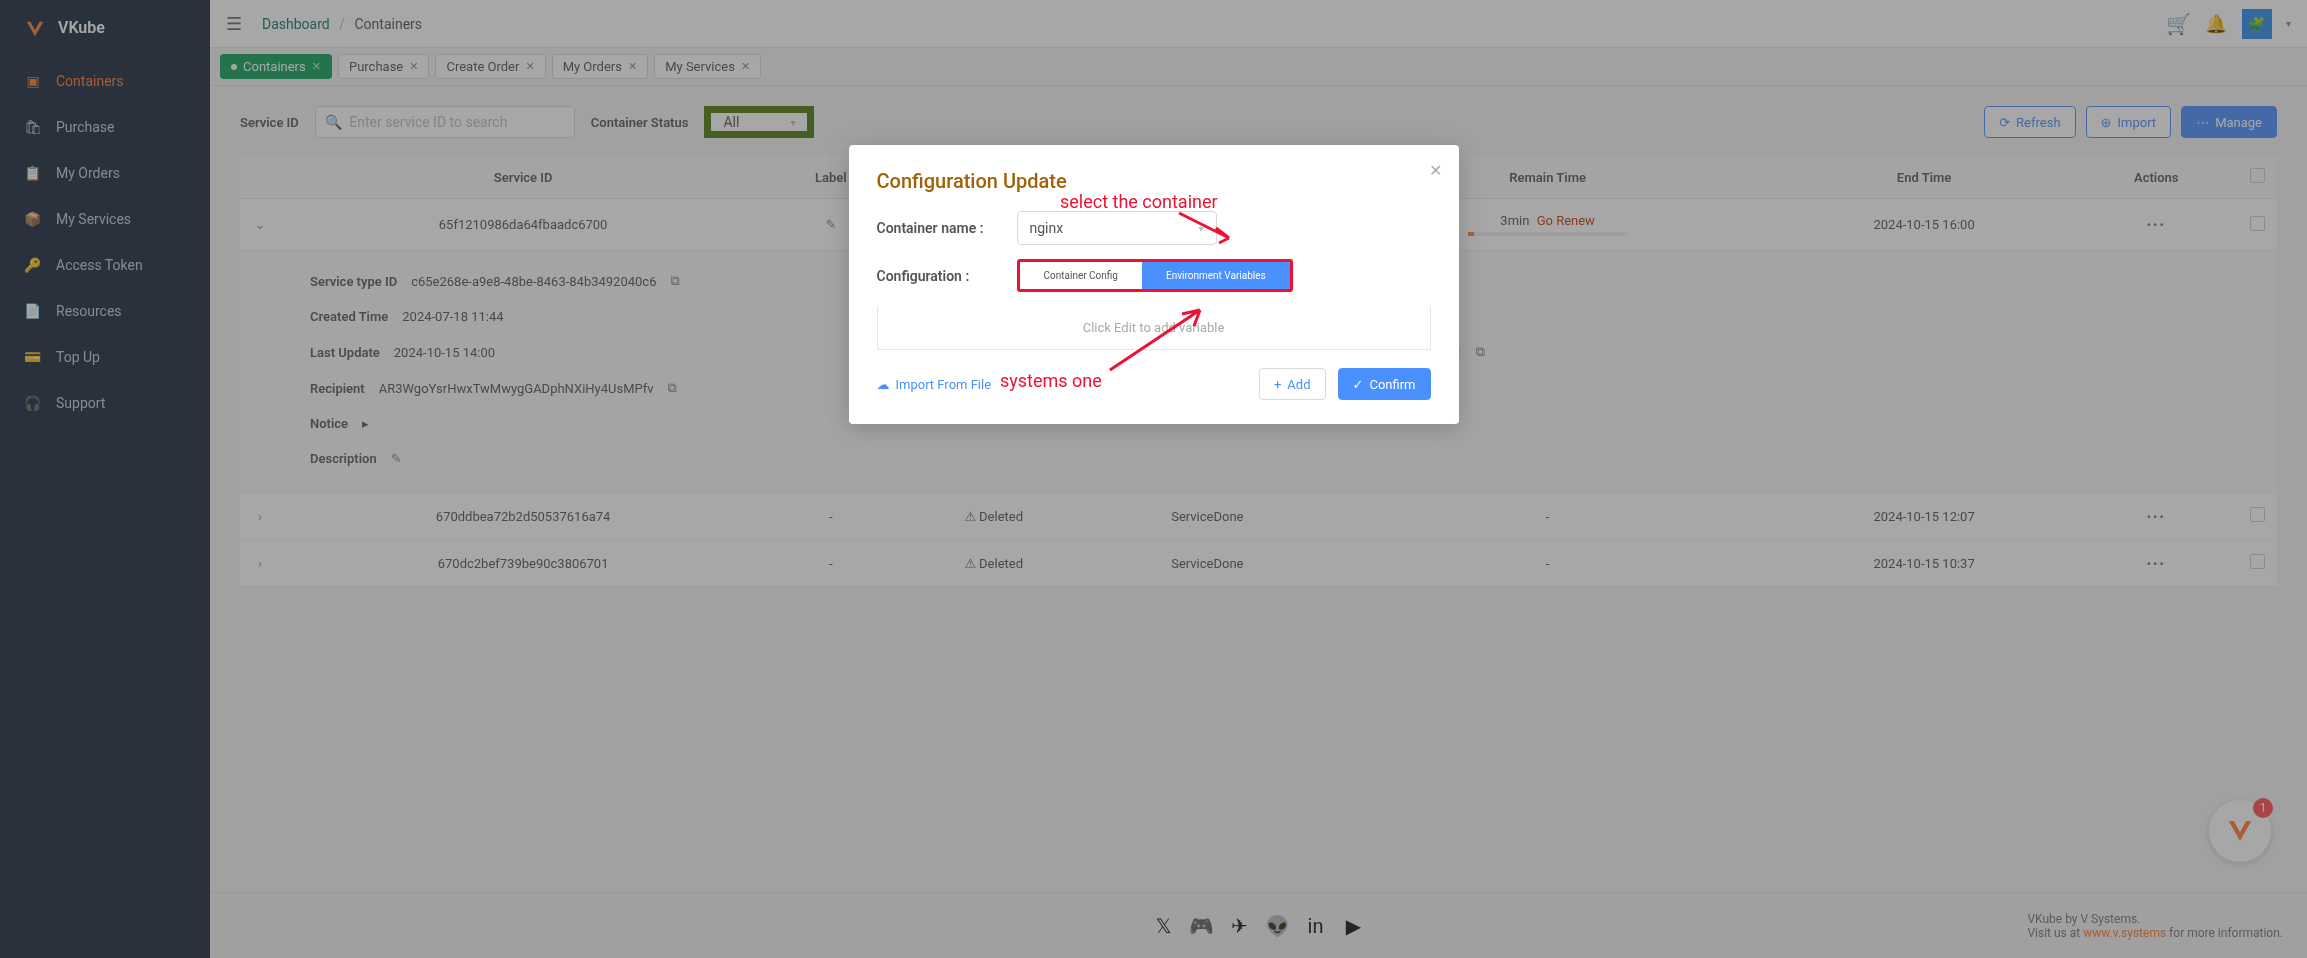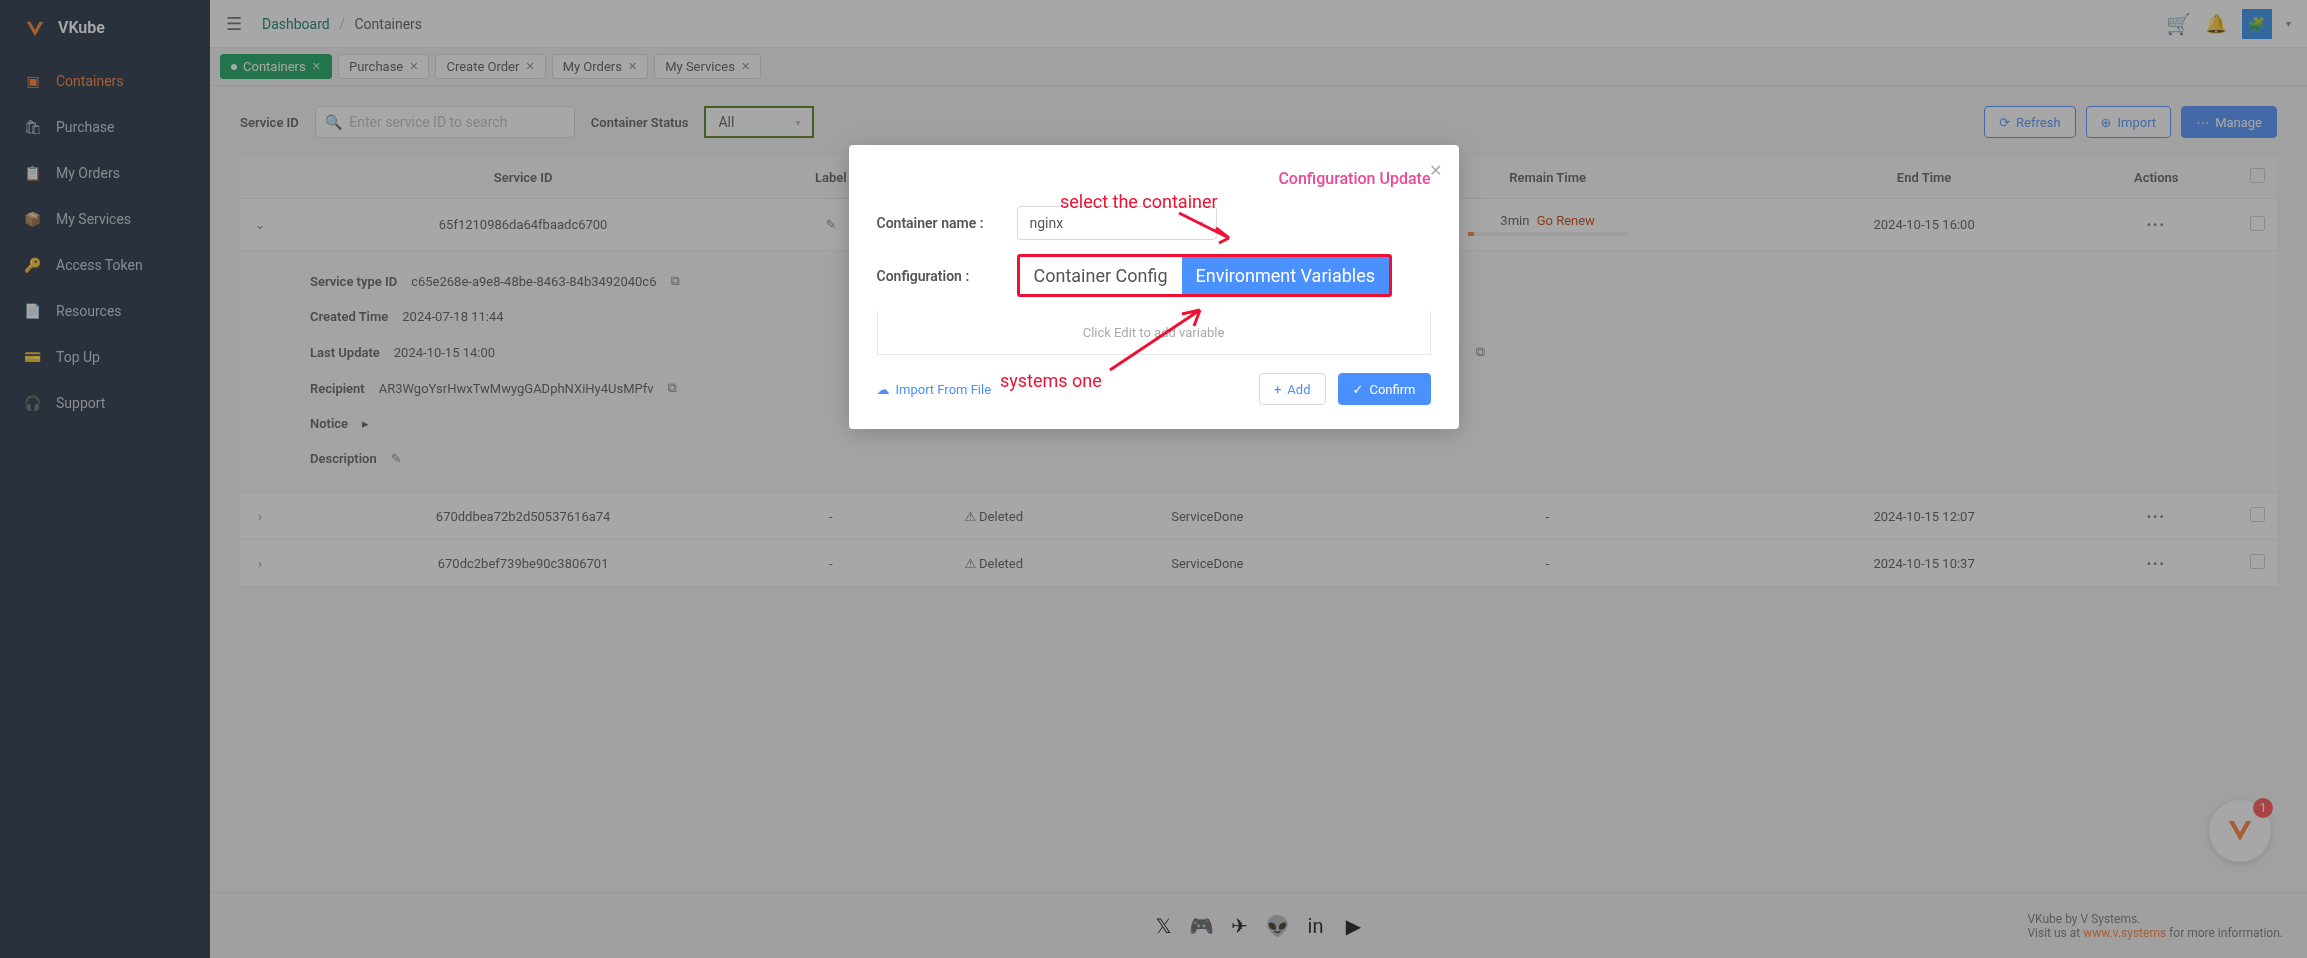--- a/index.html
+++ b/index.html
@@ -20,21 +20,21 @@
 .main { position:fixed; left:210px; top:48px; right:0; bottom:0; overflow:auto; }
 .tabsbar { display:flex; gap:6px; padding:6px 10px; background:#f5f5f5; border-bottom:1px solid #e4e4e4; }
 .tab { display:flex; align-items:center; gap:6px; padding:4px 10px; border:1px solid #d9d9d9; background:#fff; border-radius:3px; font-size:13px; color:#555; cursor:pointer; }
 .tab.on { background:#10a35a; color:#fff; border-color:#10a35a; }
 .tab .dot { width:6px; height:6px; border-radius:50%; background:#fff; }
 .tab .x { font-size:11px; opacity:.7; }
 .content { padding:20px 30px; }
 .filters { display:flex; align-items:center; gap:16px; margin-bottom:18px; }
 .filters .lbl { font-weight:600; font-size:13px; color:#595959; }
 .inp { height:32px; border:1px solid #d9d9d9; border-radius:4px; padding:0 10px; background:#fff; display:flex; align-items:center; color:#bfbfbf; width:260px; }
-.sel { height:32px; border:2px solid #4d7c0f; border-radius:0; padding:0 12px; background:#fff; display:flex; align-items:center; justify-content:space-between; width:110px; color:#555; }
+.sel { height:32px; border:7px solid #4d7c0f; border-radius:0; padding:0 12px; background:#fff; display:flex; align-items:center; justify-content:space-between; width:110px; color:#555; }
 .actions-right { margin-left:auto; display:flex; gap:10px; }
 .btn { height:32px; border:1px solid #d9d9d9; border-radius:4px; padding:0 14px; background:#fff; display:flex; align-items:center; gap:6px; font-size:13px; cursor:pointer; color:#555; }
 .btn.blue-o { border-color:#4a90ff; color:#4a90ff; background:#fff; }
 .btn.blue { background:#4a90ff; border-color:#4a90ff; color:#fff; }
 .table { width:100%; border-collapse:collapse; background:#fff; }
 .table th { text-align:center; font-weight:600; font-size:13px; padding:12px 10px; border-bottom:1px solid #e8e8e8; background:#fafafa; color:#595959; }
 .table td { text-align:center; font-size:13px; padding:14px 10px; border-bottom:1px solid #f0f0f0; color:#555; }
 .expander { cursor:pointer; color:#888; }
 .dele { color:#555; }
 .dele .wi { color:#666; margin-right:3px; }
@@ -48,27 +48,27 @@
 .kv-block { display:grid; grid-template-columns:1fr 1fr; padding:8px 40px 12px 60px; row-gap:16px; column-gap:40px;gap:20px; }
 .kv { display:flex; align-items:center; gap:14px; font-size:13px; color:#555; }
 .kv .k { font-weight:600; color:#595959; }
 .kv .link { color:#4a90ff; font-weight:600; }
 .copyic { color:#888; cursor:pointer; }
 .footer { position:absolute; left:210px; right:0; bottom:0; height:66px; background:#f2f2f2; border-top:1px solid #e3e3e3; display:flex; align-items:center; padding:0 24px; justify-content:flex-end; font-size:12px; color:#777; }
 .socials { display:flex; gap:14px; position:absolute; left:50%; transform:translateX(-50%); }
 .socials span { width:24px; height:24px; display:flex; align-items:center; justify-content:center; font-size:20px; color:#111; }
 .mask { position:absolute; inset:0; background:rgba(60,60,60,.45); z-index:50; }
 .modal { position:absolute; left:50%; top:145px; transform:translateX(-50%); width:610px; background:#fff; border-radius:4px; box-shadow:0 4px 24px rgba(0,0,0,.2); z-index:60; padding:24px 28px; }
-.modal h3 { font-size:16px; font-weight:500; color:#ec4899; margin-bottom:18px;text-align:right; }
+.modal h3 { font-size:20px; font-weight:500; color:#a16207; margin-bottom:18px; }
 .mclose { position:absolute; right:16px; top:16px; color:#aaa; cursor:pointer; font-size:16px; }
 .mrow { display:flex; align-items:center; margin-bottom:14px; }
 .mrow .ml { width:140px; font-weight:600; font-size:14px; color:#555; }
 .msel { height:34px; border:1px solid #d9d9d9; border-radius:4px; padding:0 12px; display:flex; align-items:center; width:200px; color:#555; justify-content:space-between; }
 .tabs2 { display:flex; border:3px solid #e13; border-radius:3px; }
-.tabbt { padding:8px 14px; font-size:18px; color:#555; cursor:pointer; }
+.tabbt { padding:8px 24px; font-size:10px; color:#555; cursor:pointer; }
 .tabbt.on { background:#4a90ff; color:#fff; }
 .envtable { width:100%; border:1px solid #e8e8e8; margin-top:10px; border-collapse:collapse; }
 .envtable th { font-weight:500; font-size:13px; padding:8px; border:1px solid #e8e8e8; background:#fafafa; text-align:center; color:#666; }
 .envempty { text-align:center; padding:14px; color:#aaa; font-size:13px; border:1px solid #e8e8e8; border-top:none; }
 .mfooter { display:flex; justify-content:space-between; align-items:center; margin-top:18px; }
 .import { color:#4a90ff; font-size:13px; display:flex; align-items:center; gap:6px; cursor:pointer; }
 .mbtns { display:flex; gap:12px; }
 .annot { position:absolute; color:#e13; font-size:18px; font-weight:400; z-index:70; pointer-events:none; }
 .arrow { position:absolute; z-index:69; pointer-events:none; }
 .fab { position:absolute; right:36px; bottom:96px; width:62px; height:62px; border-radius:50%; background:#fff; box-shadow:0 2px 10px rgba(0,0,0,.18); display:flex; align-items:center; justify-content:center; z-index:40; }

